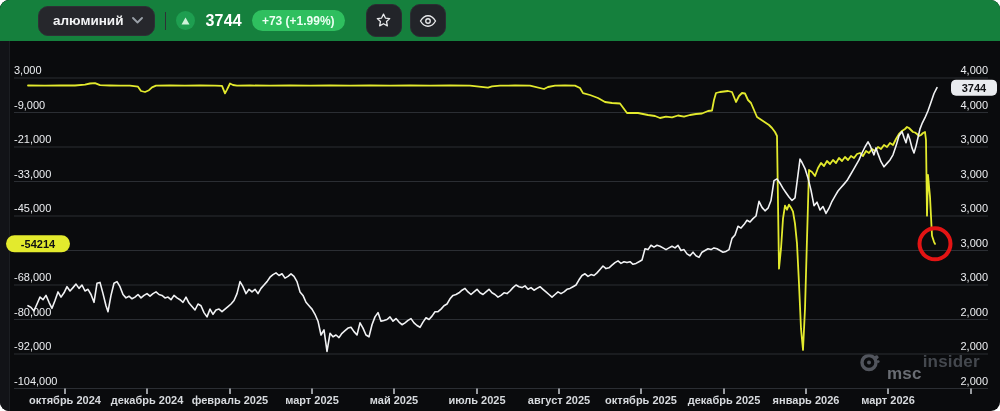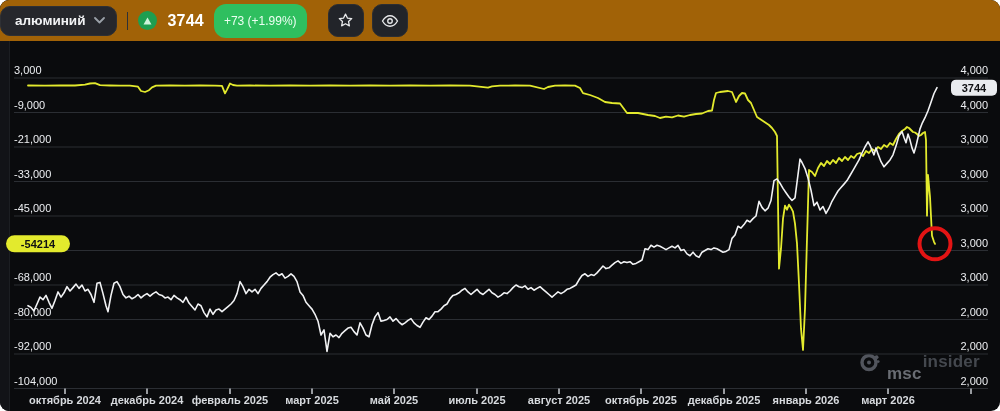--- a/index.html
+++ b/index.html
@@ -1,25 +1,25 @@
 <!DOCTYPE html>
 <html><head>
 <meta charset="utf-8">
 <style>
   html,body{margin:0;padding:0;background:#ffffff;width:1000px;height:411px;font-family:"Liberation Sans",sans-serif;}
   .panel{position:absolute;left:0;top:0;width:1000px;height:411px;border-radius:9px;overflow:hidden;background:#0a0b0d;}
   .left-strip{position:absolute;left:0;top:0;bottom:0;width:9px;background:#121317;border-right:1px solid #1c1e22;z-index:1;}
   
-  .header{position:absolute;left:0;top:0;width:100%;height:41px;background:#a16207;display:flex;align-items:center;gap:10px;box-sizing:border-box;z-index:5;}
+  .header{position:absolute;left:0;top:0;width:100%;height:41px;background:#15803d;display:flex;align-items:center;gap:10px;padding-left:38px;box-sizing:border-box;z-index:5;}
   .sel-btn{display:flex;align-items:center;gap:9px;height:28px;padding:0 11px 0 14px;background:#26272c;border:1px solid #2e3035;border-radius:10px;cursor:pointer;}
   .sel-btn .lbl{font-size:13.5px;font-weight:700;color:#f2f3f5;}
   .divider{width:1px;height:18px;background:#2e3136;}
   .badge-circle{width:19px;height:19px;border-radius:50%;background:#1e9e50;display:flex;align-items:center;justify-content:center;}
   .price{font-size:16px;font-weight:700;color:#ffffff;letter-spacing:.2px;}
-  .chg-pill{height:34px;display:flex;align-items:center;padding:0 10px;background:#2fbf5f;border-radius:12px;font-size:12px;font-weight:400;color:#ecfff3;}
+  .chg-pill{height:21px;display:flex;align-items:center;padding:0 10px;background:#2fbf5f;border-radius:12px;font-size:12px;font-weight:700;color:#ecfff3;}
   .icon-btn{width:34px;height:31px;border-radius:10px;background:#222429;border:1px solid #2c2e33;display:flex;align-items:center;justify-content:center;cursor:pointer;}
   .icon-btn + .icon-btn{margin-left:-2px;}
   .btn-gap{width:1px;}
   
   svg.chart{position:absolute;left:0;top:0;z-index:3;pointer-events:none;}
   .ylab{font-size:11px;fill:#eceef1;font-weight:500;}
   .xlab{font-size:11px;fill:#d7dade;font-weight:600;}
   .pill-dark-text{font-size:11px;font-weight:700;fill:#101113;}
   
   .watermark{position:absolute;left:858px;top:340px;display:flex;align-items:center;gap:6px;z-index:2;opacity:.9;}

